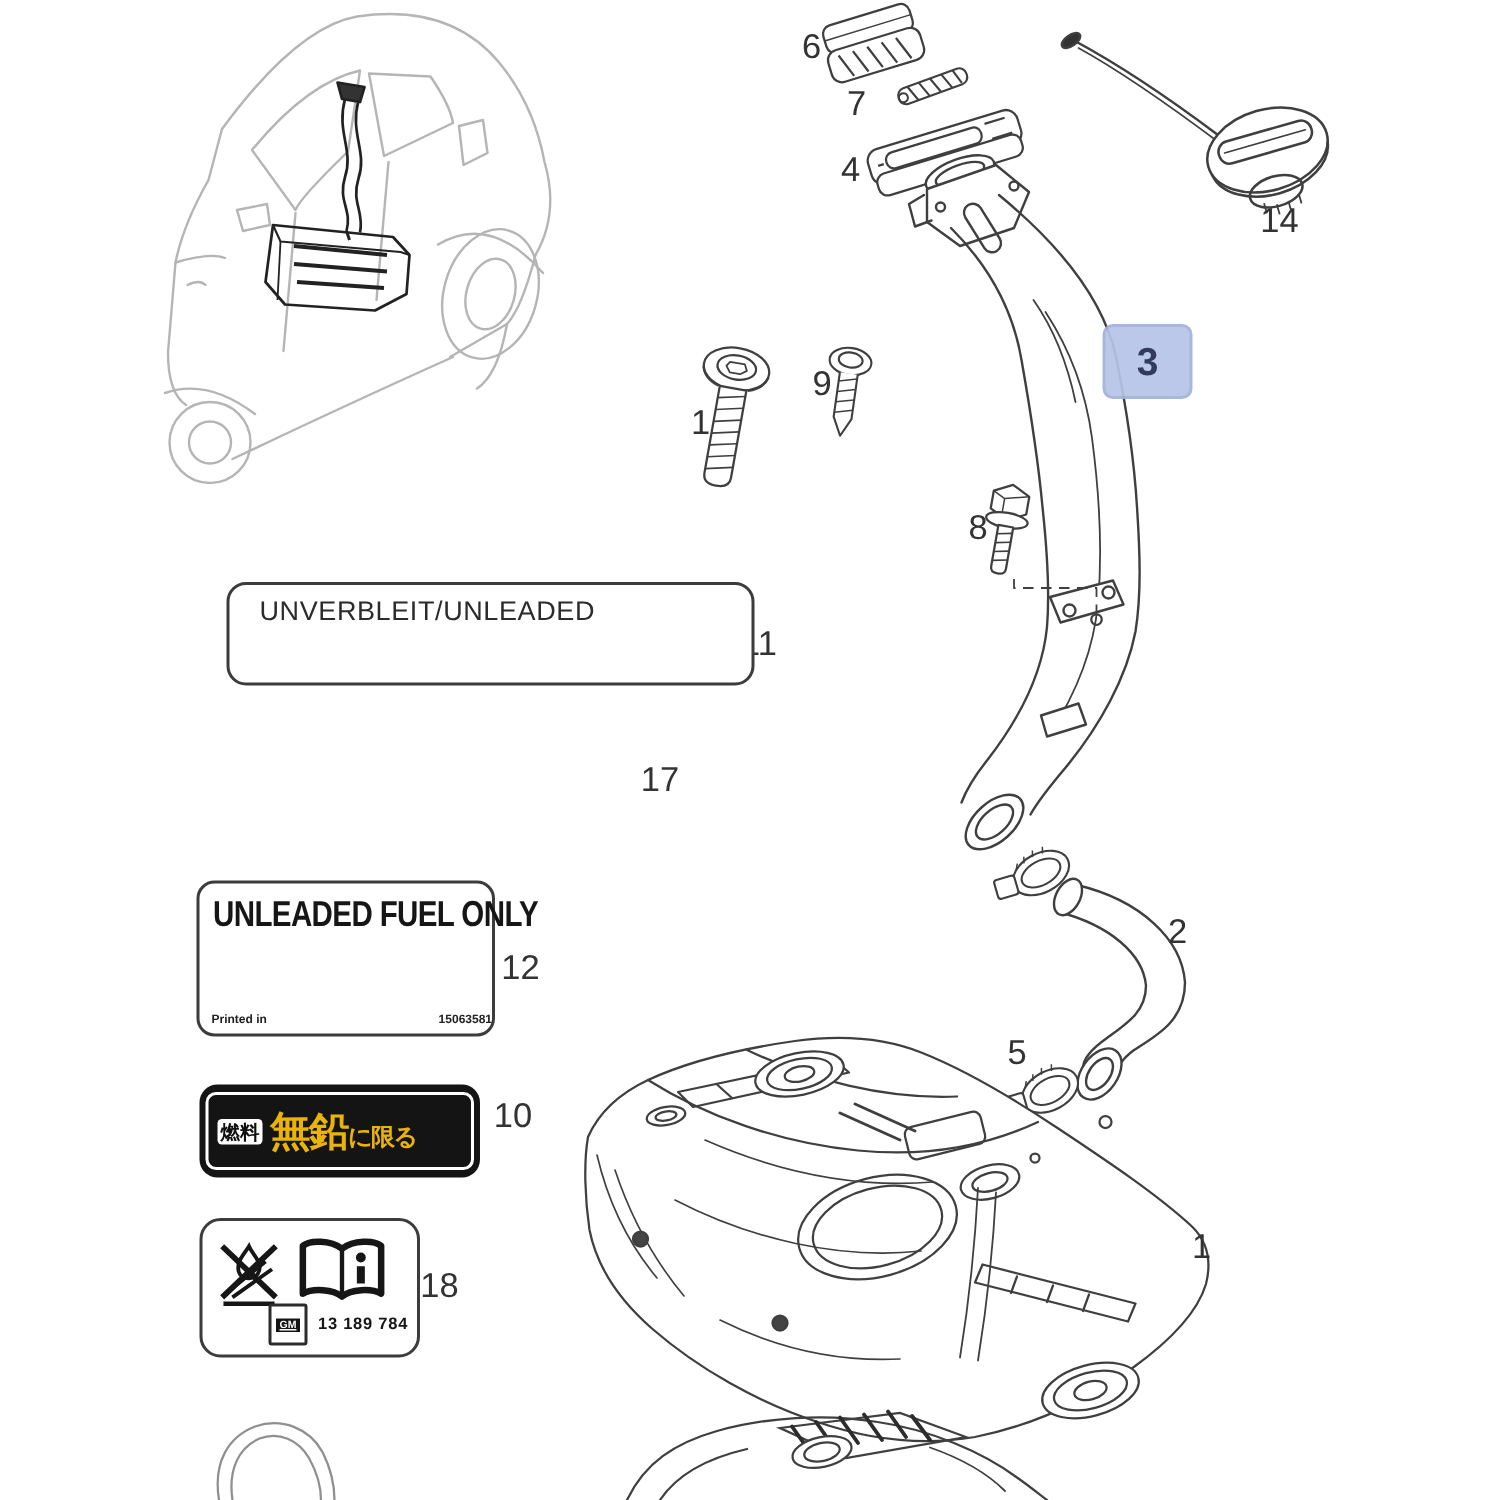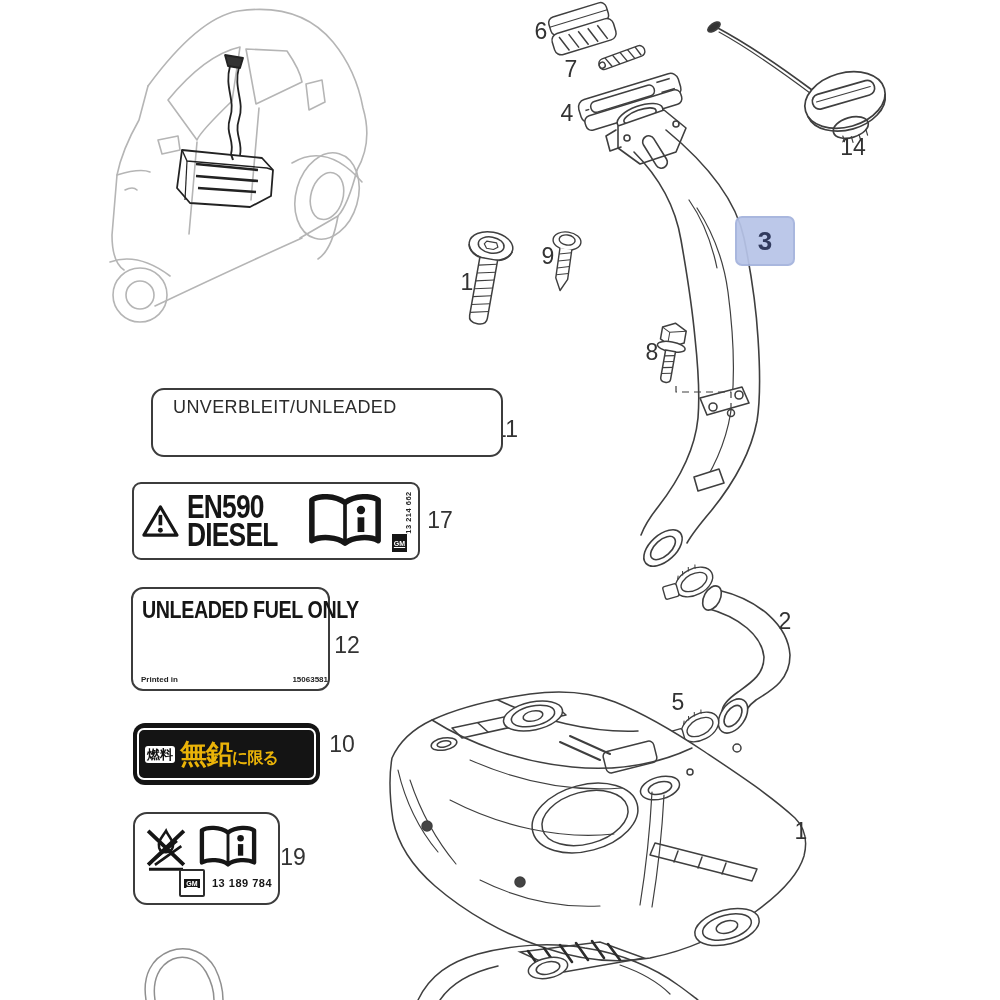--- a/index.html
+++ b/index.html
@@ -248,50 +248,29 @@
   <div class="callout" style="left:571px;top:69px">7</div>
   <div class="callout" style="left:567px;top:113px">4</div>
   <div class="callout" style="left:853px;top:147px">14</div>
   <div class="callout" style="left:467px;top:282px">1</div>
   <div class="callout" style="left:548px;top:256px">9</div>
   <div class="callout" style="left:652px;top:352px">8</div>
   <div class="callout" style="left:506px;top:429px">11</div>
   <div class="callout" style="left:440px;top:520px">17</div>
   <div class="callout" style="left:347px;top:645px">12</div>
   <div class="callout" style="left:342px;top:744px">10</div>
-  <div class="callout" style="left:293px;top:857px">19</div>
+  <div class="callout" style="left:293px;top:857px">18</div>
   <div class="callout" style="left:785px;top:621px">2</div>
   <div class="callout" style="left:678px;top:702px">5</div>
   <div class="callout" style="left:801px;top:831px">1</div>
 
   <div class="sticker st11">
     <div>UNVERBLEIT/UNLEADED</div>
   </div>
 
-  <div class="sticker st17">
-    <svg width="52" height="48" viewBox="0 0 60 54">
-      <path d="M30 4 L57 50 L3 50 Z" fill="#fff" stroke="#161616" stroke-width="5" stroke-linejoin="round"></path>
-      <rect x="27" y="17" width="6" height="17" fill="#161616"></rect>
-      <circle cx="30" cy="42" r="4" fill="#161616"></circle>
-    </svg>
-    <div style="flex:1">
-      <div class="en590-text">EN590</div>
-      <div class="en590-text">DIESEL</div>
-    </div>
-    <svg width="74" height="54" viewBox="0 0 60 44" style="flex:0 0 auto">
-      <path d="M30 7 C22 1 8 1 3 5 L3 38 C10 34 24 35 30 40 C36 35 50 34 57 38 L57 5 C52 1 38 1 30 7 Z" fill="none" stroke="#161616" stroke-width="4.5" stroke-linejoin="round"></path>
-      <path d="M30 8 L30 40" stroke="#161616" stroke-width="3"></path>
-      <circle cx="43" cy="13" r="3.4" fill="#161616"></circle>
-      <path d="M43 19 L43 31" stroke="#161616" stroke-width="5.5"></path>
-    </svg>
-    <div class="st17-side">
-      <div class="st17-code">13 214 662</div>
-      <div class="gm-box-dark">GM</div>
-    </div>
-  </div>
 
   <div class="sticker st12">
     <div class="st12-title">UNLEADED FUEL ONLY</div>
     <div class="st12-fl">Printed in</div>
     <div class="st12-fr">15063581</div>
   </div>
 
   <div class="sticker st10">
     <div class="st10-inner">
       <span class="st10-box">燃料</span>

